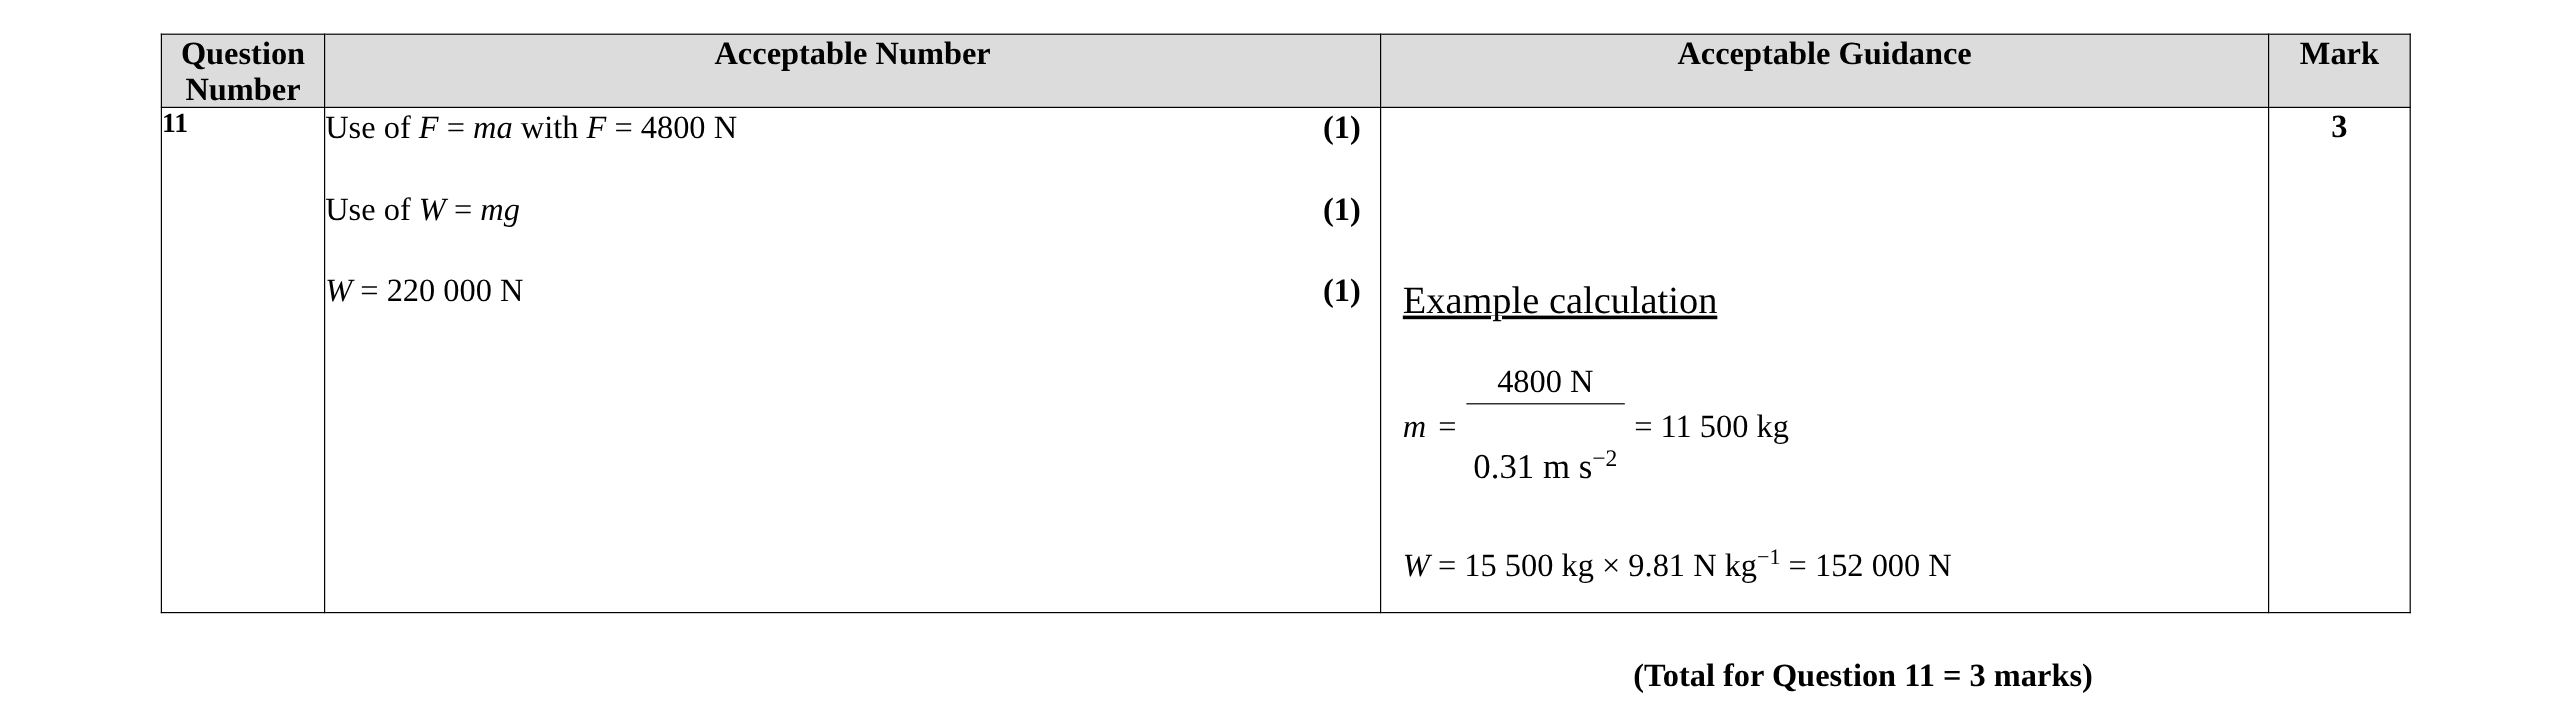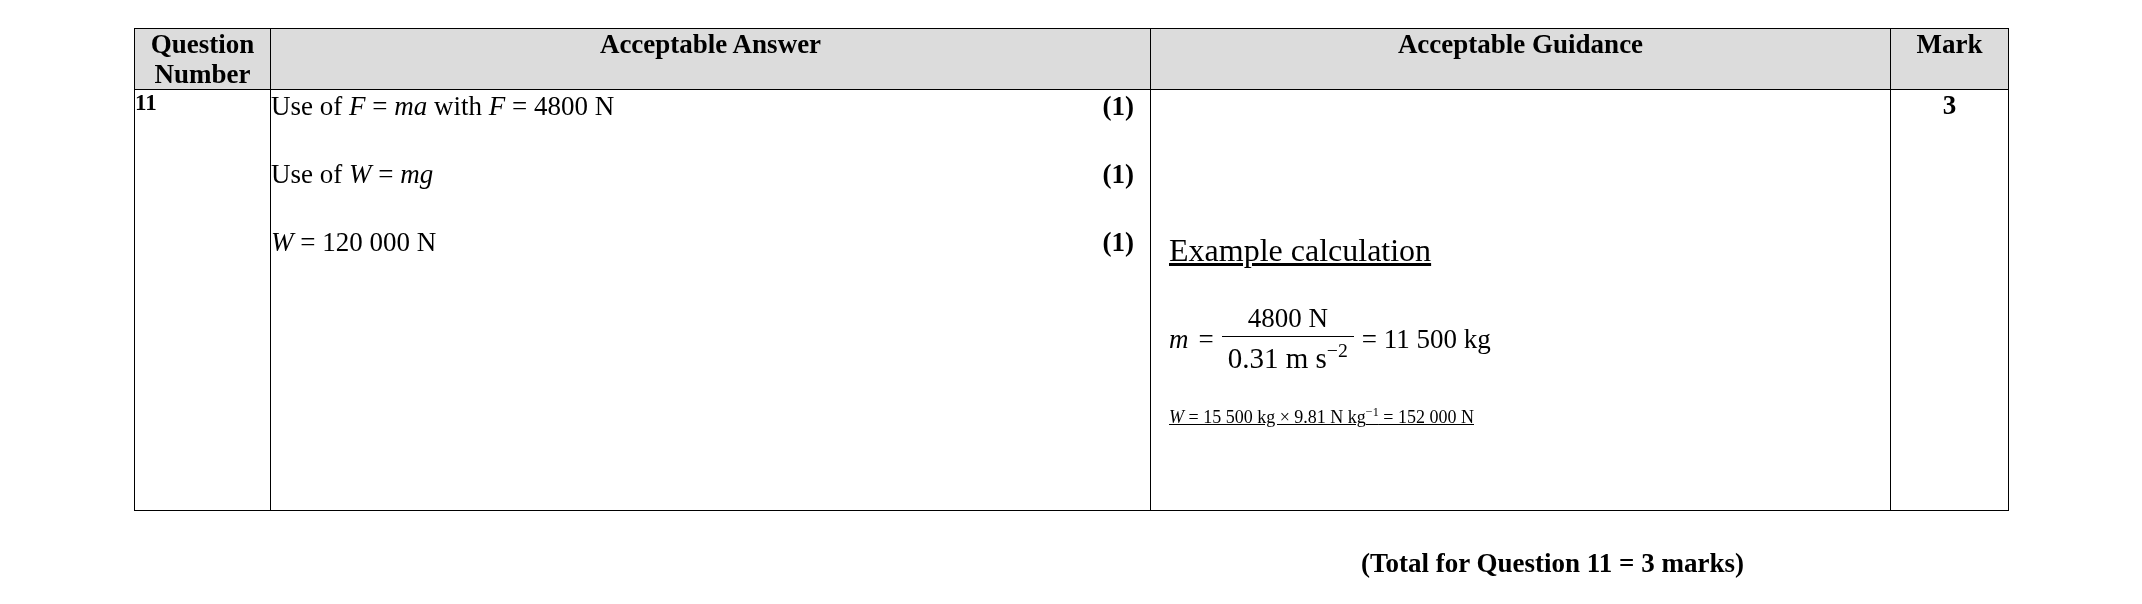--- a/index.html
+++ b/index.html
@@ -96,34 +96,34 @@
     display: flex;
     align-items: center;
   }
   .calc-frac .lead { margin-right: 10px; font-style: italic; }
   .frac {
     display: inline-flex;
     flex-direction: column;
     text-align: center;
     vertical-align: middle;
     margin: 0 8px;
+    gap: 32px;
   }
   .frac .num {
     padding: 0 6px 2px 6px;
     border-bottom: 1.6px solid #000;
     font-size: 27px;
   }
   .frac .den {
     padding: 2px 6px 0 6px;
     font-size: 29px;
   }
   .calc-line {
-    margin: 30px 0 0 18px;
-    font-size: 18px;
-    text-decoration: underline;
+    margin: 47px 0 0 18px;
+    font-size: 27px;
   }
   sup, sub { font-size: 0.68em; }
 
   .total-line {
     position: absolute;
     right: 134px;
     top: 548px;
     font-weight: bold;
     font-size: 27px;
     font-family: Liberation Serif, serif;
@@ -137,40 +137,40 @@
   <table class="markscheme">
     <colgroup>
       <col class="col-qn">
       <col class="col-ans">
       <col class="col-guid">
       <col class="col-mark">
     </colgroup>
     <thead>
       <tr>
         <th>Question Number</th>
-        <th>Acceptable Answer</th>
+        <th>Acceptable Number</th>
         <th>Acceptable Guidance</th>
         <th>Mark</th>
       </tr>
     </thead>
     <tbody>
       <tr>
         <td class="cell-qn">11</td>
 
         <td class="cell-ans">
           <div class="ansline">
             <span class="txt"><span>Use of </span><i class="var">F</i><span> = </span><i class="var">ma</i><span> with </span><i class="var">F</i><span> = 4800 N</span></span>
             <span class="mk">(1)</span>
           </div>
           <div class="ansline">
             <span class="txt"><span>Use of </span><i class="var">W</i><span> = </span><i class="var">mg</i></span>
             <span class="mk">(1)</span>
           </div>
           <div class="ansline">
-            <span class="txt"><i class="var">W</i><span> = 120 000 N</span></span>
+            <span class="txt"><i class="var">W</i><span> = 220 000 N</span></span>
             <span class="mk">(1)</span>
           </div>
         </td>
 
         <td class="cell-guid">
           <div class="guid-title">Example calculation</div>
 
           <div class="calc-frac">
             <span class="lead">m</span>
             <span>=</span>

